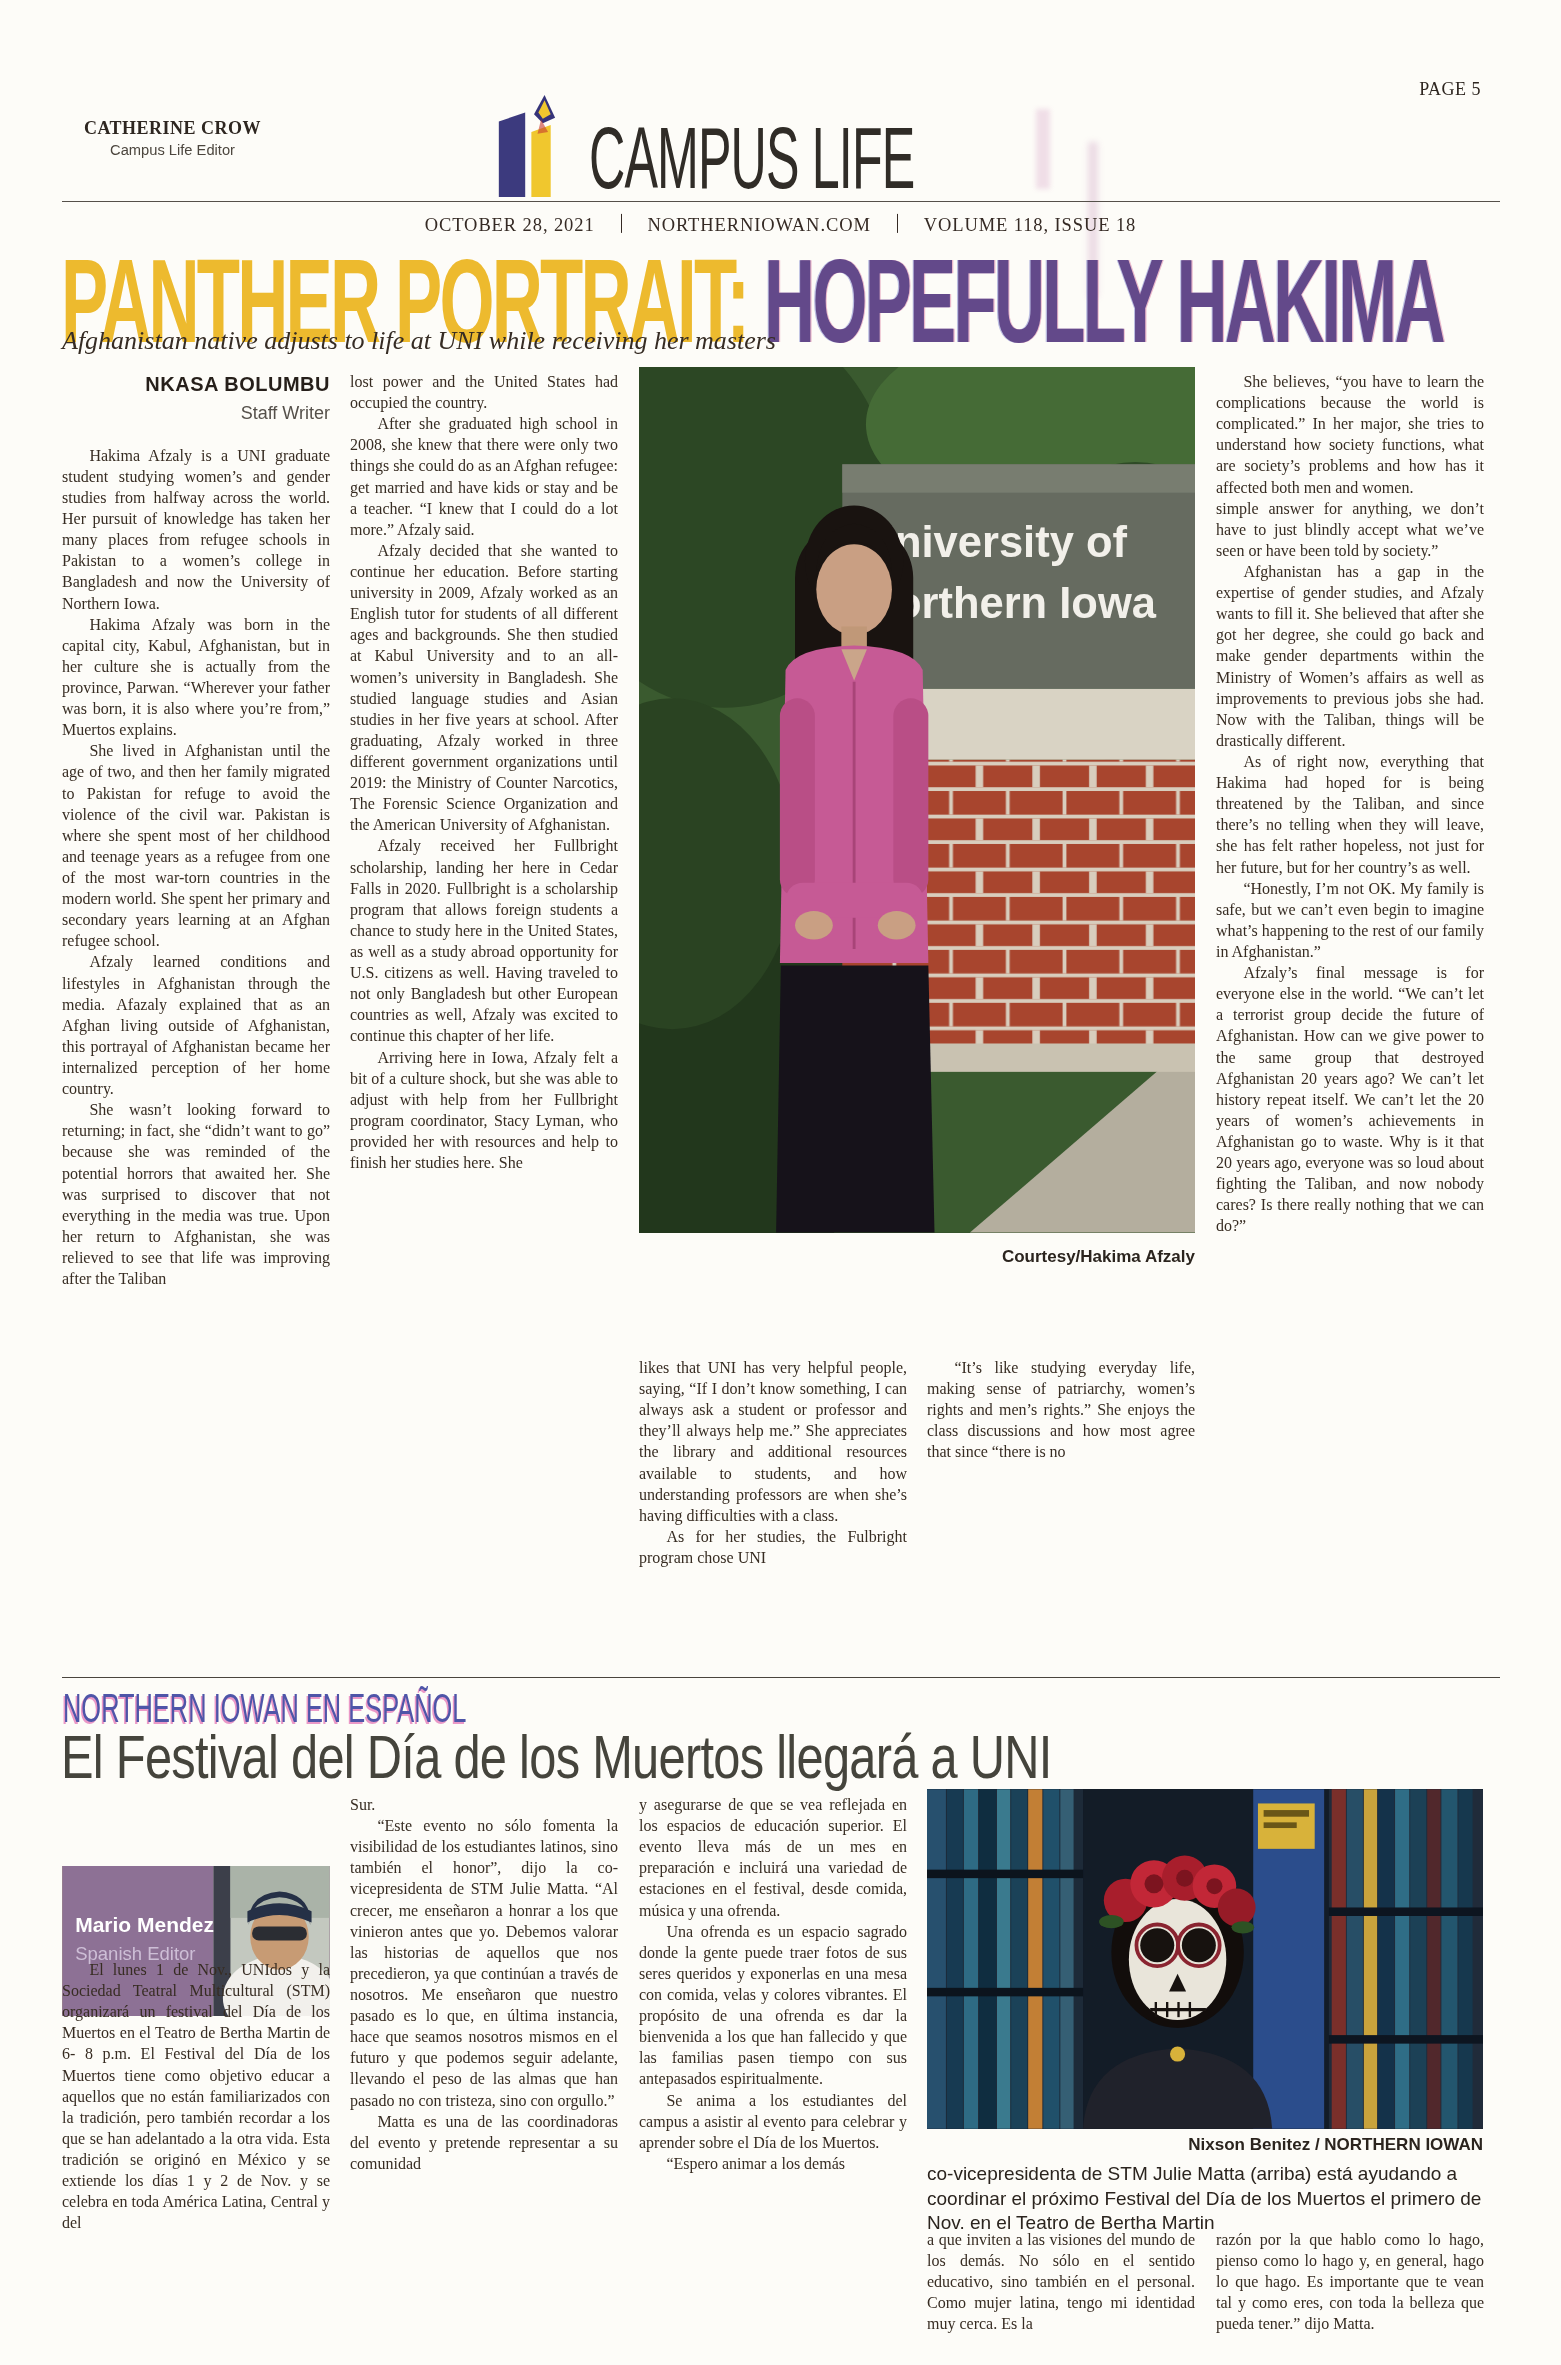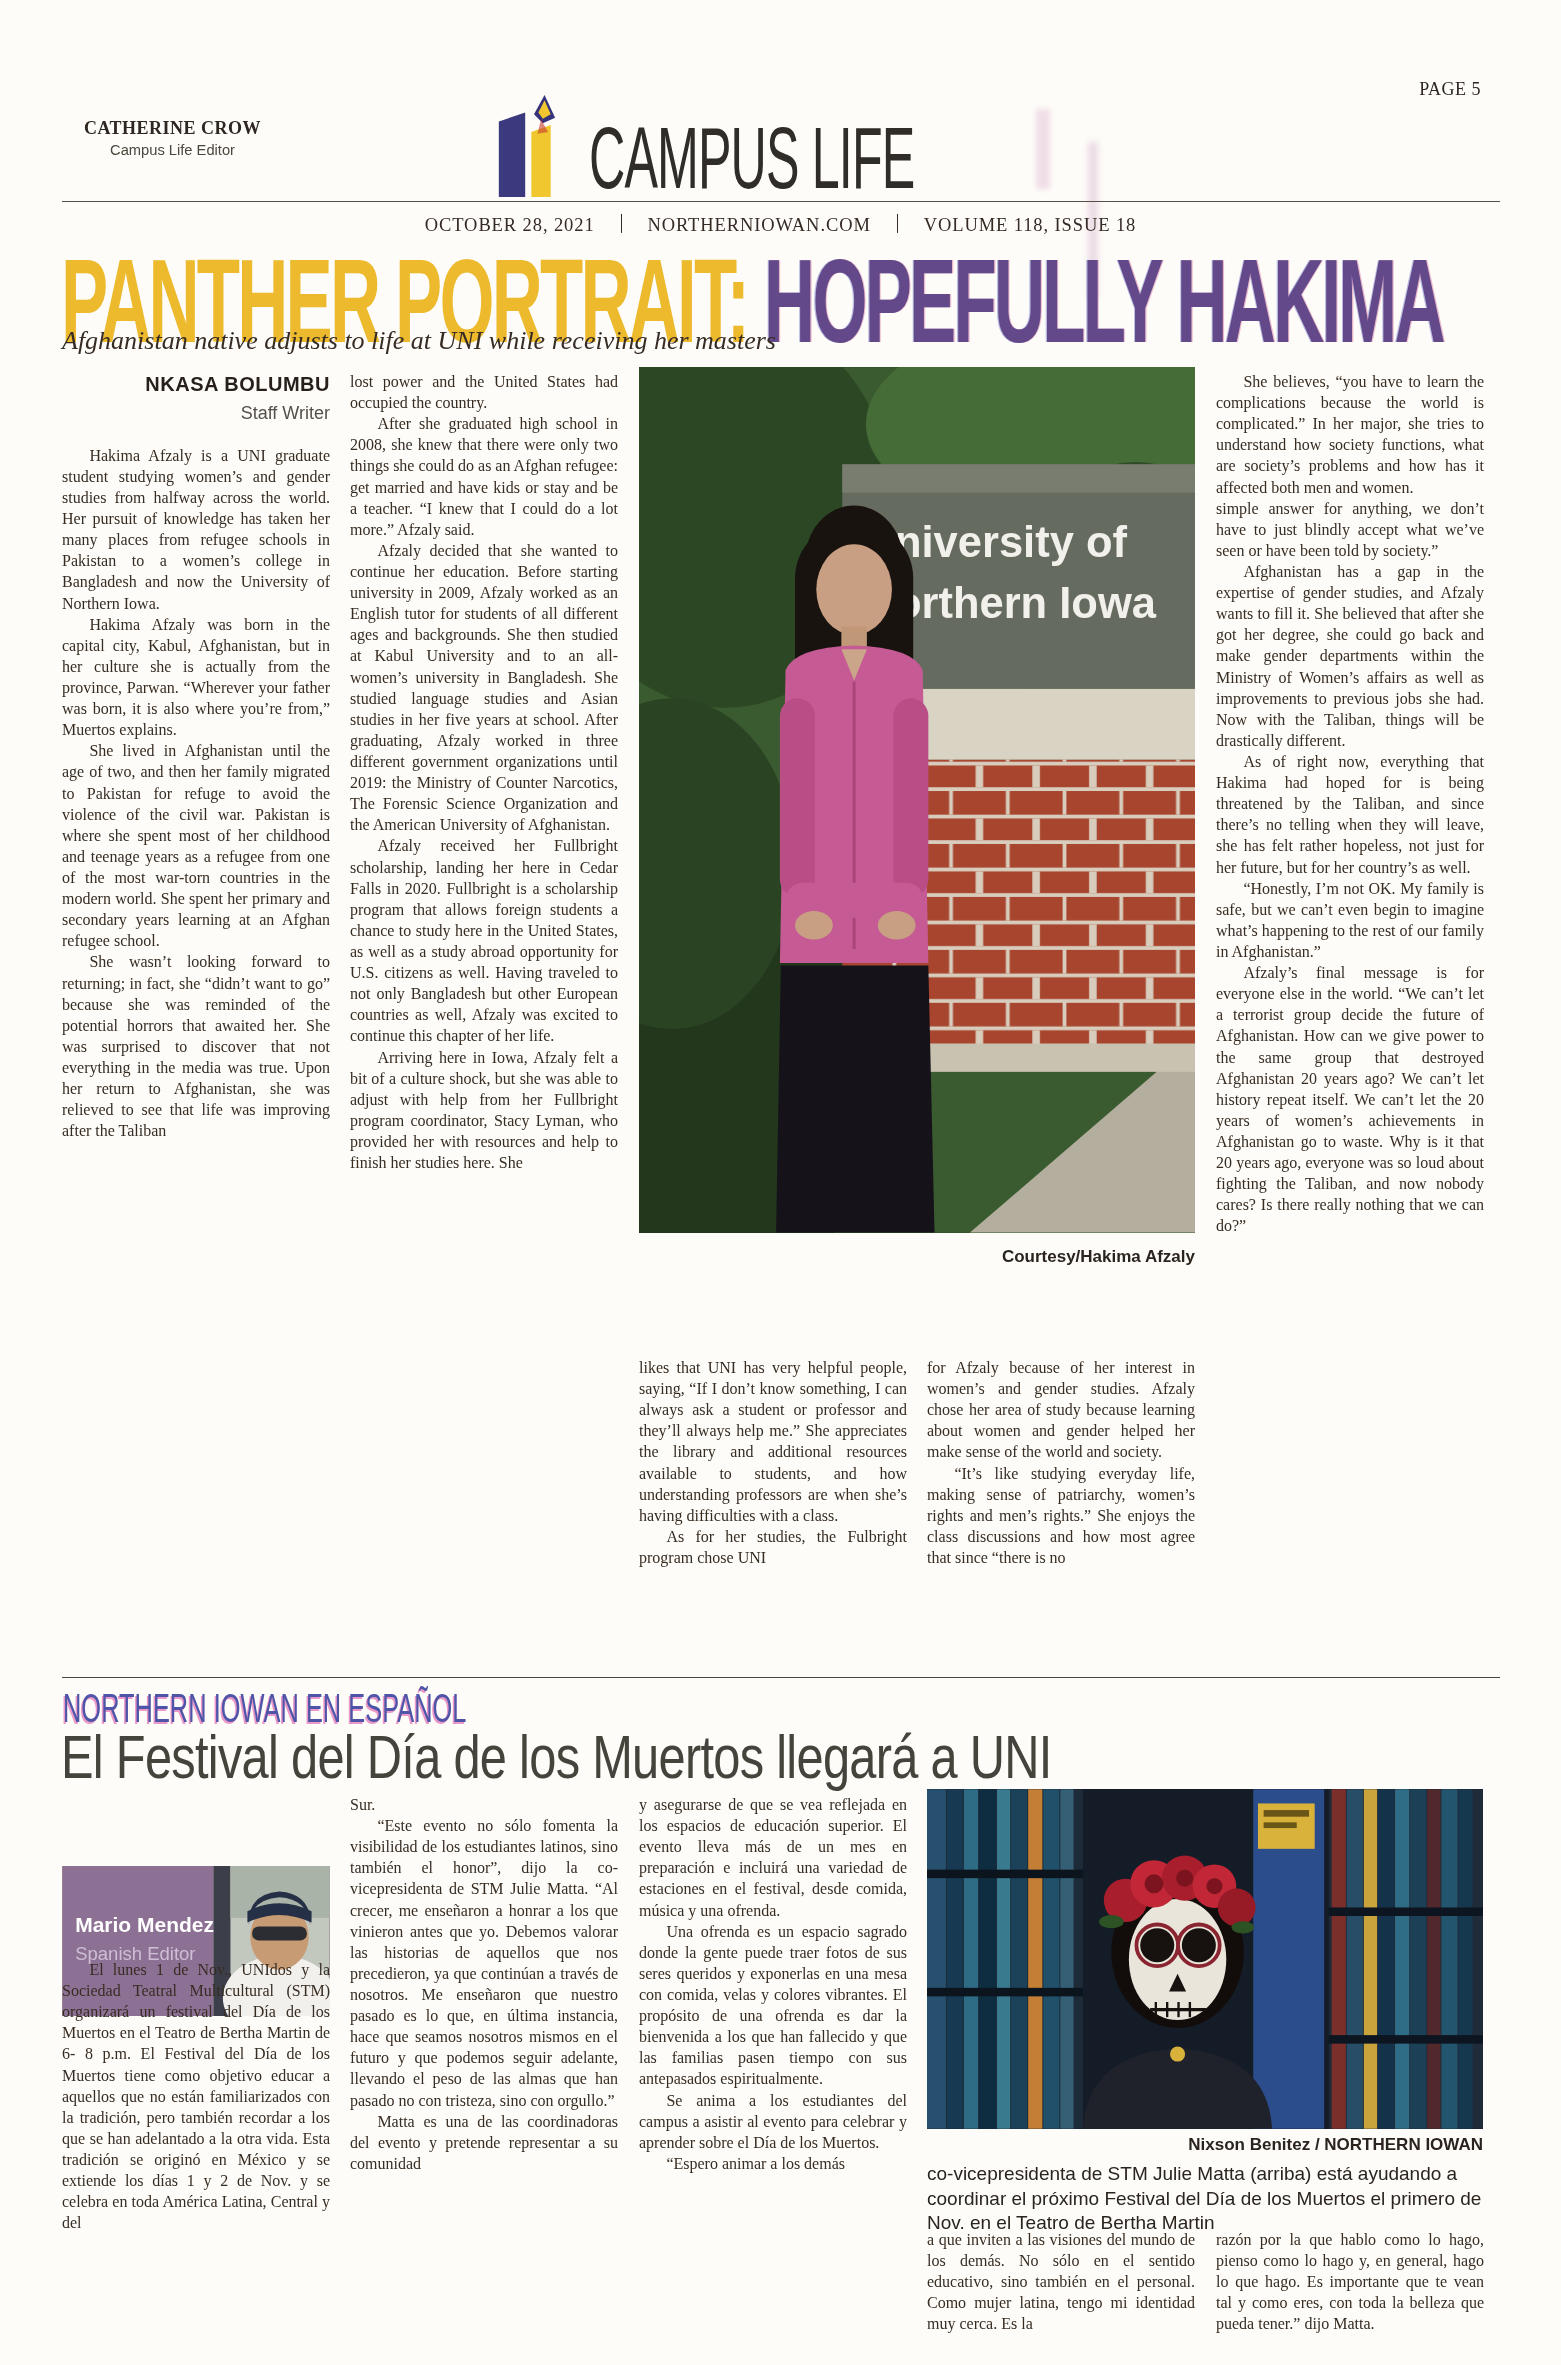--- a/index.html
+++ b/index.html
@@ -107,20 +107,21 @@
 
   <div class="col" id="m-col1" lang="en">
     <div class="byline">
       <div class="byline-name">NKASA BOLUMBU</div>
       <div class="byline-title">Staff Writer</div>
     </div>
     <div>
         <p class="para">Hakima Afzaly is a UNI graduate student studying women’s and gender studies from halfway across the world. Her pursuit of knowledge has taken her many places from refugee schools in Pakistan to a women’s college in Bangladesh and now the University of Northern Iowa.</p>
         <p class="para">Hakima Afzaly was born in the capital city, Kabul, Afghanistan, but in her culture she is actually from the province, Parwan. “Wherever your father was born, it is also where you’re from,” Muertos explains.</p>
         <p class="para">She lived in Afghanistan until the age of two, and then her family migrated to Pakistan for refuge to avoid the violence of the civil war. Pakistan is where she spent most of her childhood and teenage years as a refugee from one of the most war-torn countries in the modern world. She spent her primary and secondary years learning at an Afghan refugee school.</p>
+        <p class="para">Afzaly learned conditions and lifestyles in Afghanistan through the media. Afazaly explained that as an Afghan living outside of Afghanistan, this portrayal of Afghanistan became her internalized perception of her home country.</p>
         <p class="para">She wasn’t looking forward to returning; in fact, she “didn’t want to go” because she was reminded of the potential horrors that awaited her. She was surprised to discover that not everything in the media was true. Upon her return to Afghanistan, she was relieved to see that life was improving after the Taliban</p>
       </div>
   </div>
   <div class="col" id="m-col2" lang="en">
       <p class="para noindent">lost power and the United States had occupied the country.</p>
       <p class="para">After she graduated high school in 2008, she knew that there were only two things she could do as an Afghan refugee: get married and have kids or stay and be a teacher. “I knew that I could do a lot more.” Afzaly said.</p>
       <p class="para">Afzaly decided that she wanted to continue her education. Before starting university in 2009, Afzaly worked as an English tutor for students of all different ages and backgrounds. She then studied at Kabul University and to an all-women’s university in Bangladesh. She studied language studies and Asian studies in her five years at school. After graduating, Afzaly worked in three different government organizations until 2019: the Ministry of Counter Narcotics, The Forensic Science Organization and the American University of Afghanistan.</p>
       <p class="para">Afzaly received her Fullbright scholarship, landing her here in Cedar Falls in 2020. Fullbright is a scholarship program that allows foreign students a chance to study here in the United States, as well as a study abroad opportunity for U.S. citizens as well. Having traveled to not only Bangladesh but other European countries as well, Afzaly was excited to continue this chapter of her life.</p>
       <p class="para">Arriving here in Iowa, Afzaly felt a bit of a culture shock, but she was able to adjust with help from her Fullbright program coordinator, Stacy Lyman, who provided her with resources and help to finish her studies here. She</p>
     </div>
@@ -176,21 +177,20 @@
       <path d="M300,1265 L612,1265 L625,1830 L290,1830 Z" fill="#16121a"></path>
     </svg>
   </div>
   <div class="photo-credit" id="credit1">Courtesy/Hakima Afzaly</div>
 
   <div class="col" id="m-col3" lang="en">
       <p class="para noindent">likes that UNI has very helpful people, saying, “If I don’t know something, I can always ask a student or professor and they’ll always help me.” She appreciates the library and additional resources available to students, and how understanding professors are when she’s having difficulties with a class.</p>
       <p class="para">As for her studies, the Fulbright program chose UNI</p>
     </div>
   <div class="col" id="m-col4" lang="en">
-      <p class="para noindent">for Afzaly because of her interest in women’s and gender studies. Afzaly chose her area of study because learning about women and gender helped her make sense of the world and society.</p>
       <p class="para">“It’s like studying everyday life, making sense of patriarchy, women’s rights and men’s rights.” She enjoys the class discussions and how most agree that since “there is no</p>
     </div>
 
   <div class="rule-mid"></div>
   <div class="kicker">NORTHERN IOWAN EN ESPAÑOL</div>
   <div class="es-headline">El Festival del Día de los Muertos llegará a UNI</div>
 
   <div class="mario-box">
     <svg viewBox="0 0 566 318" width="268" height="150" style="position:absolute;left:0;top:0">
       <rect width="566" height="318" fill="#8d7195"></rect>

